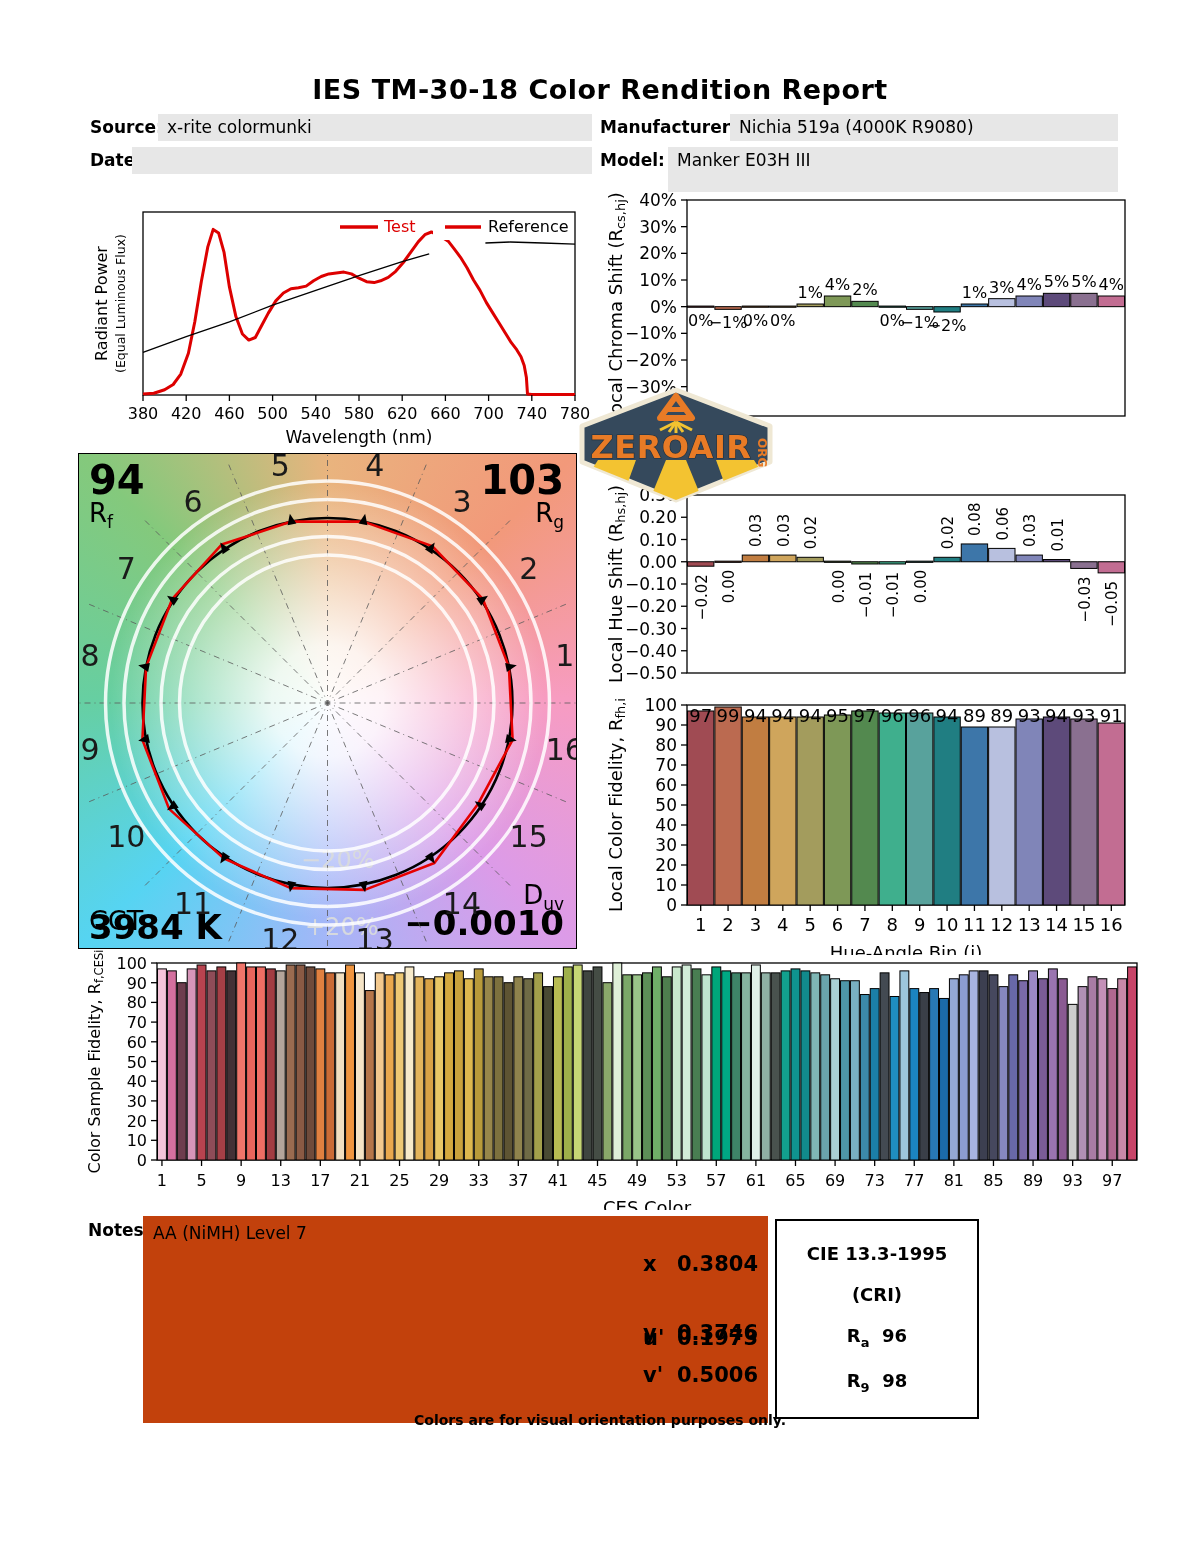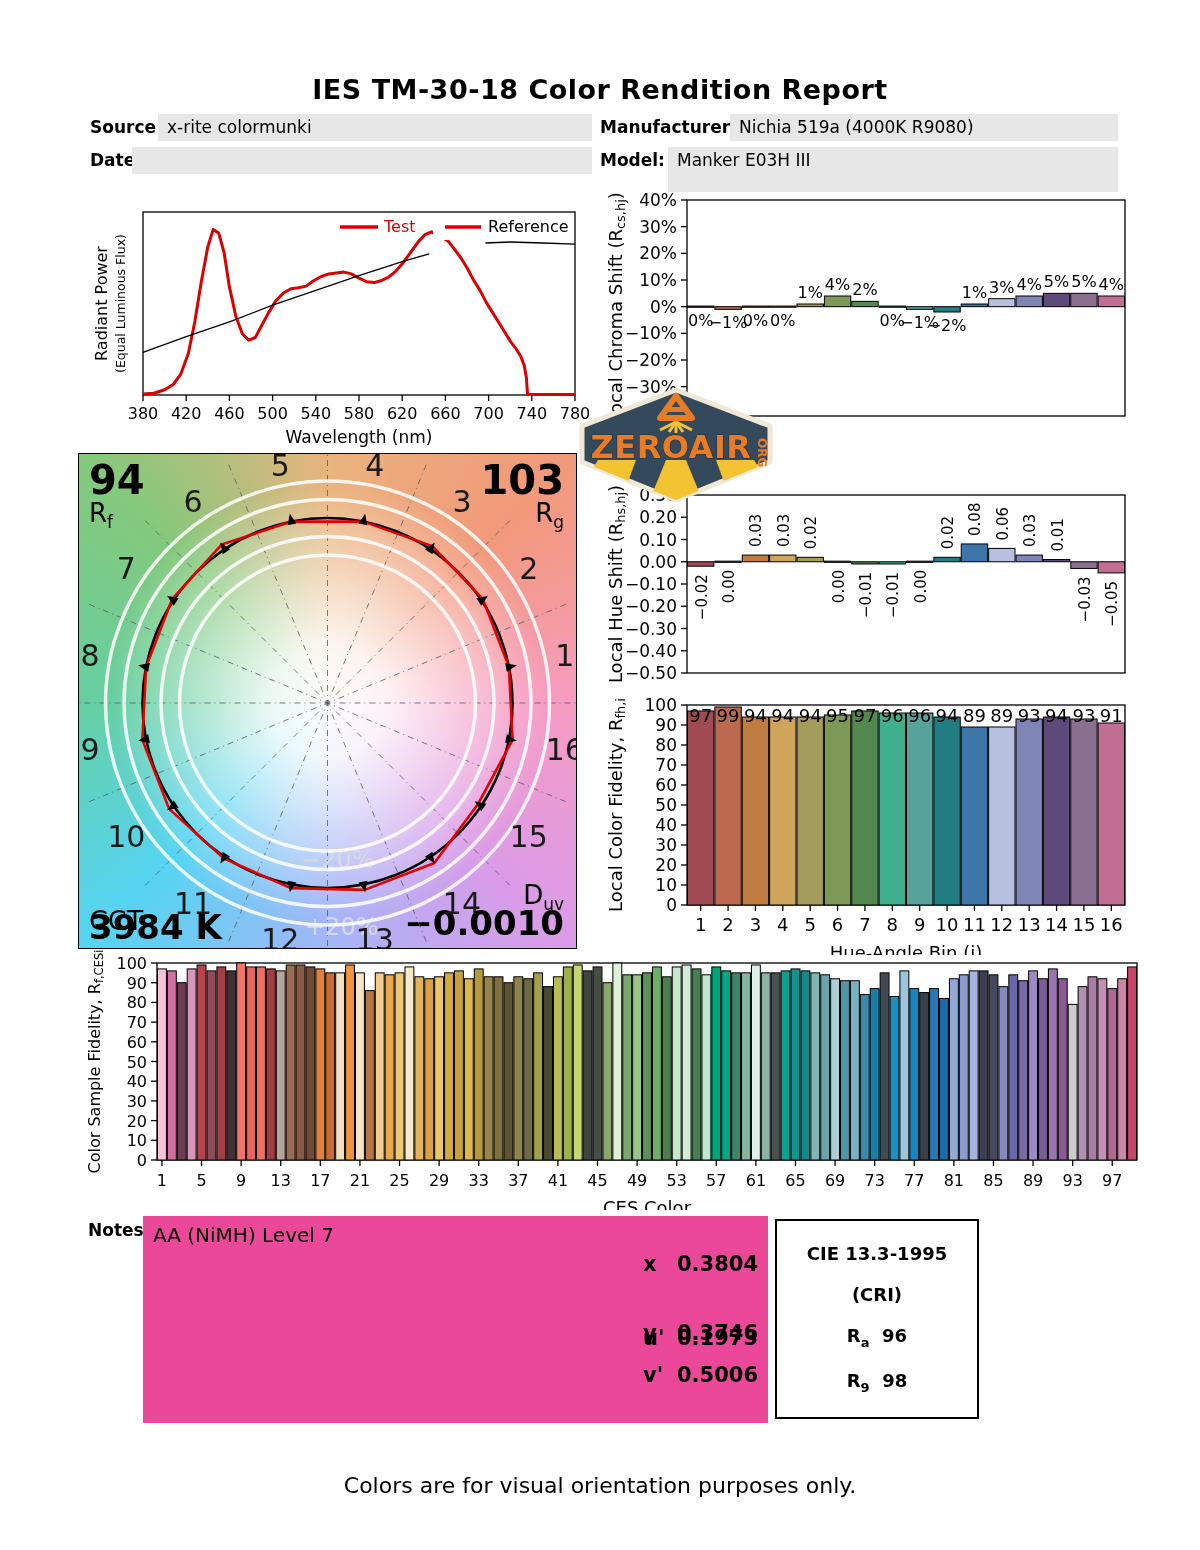--- a/index.html
+++ b/index.html
@@ -18,30 +18,30 @@
       conic-gradient(from 0deg, #e9b47e 0deg, #f2997a 45deg, #f79cc2 90deg, #dc9be8 135deg,
                      #a4b6f8 180deg, #56d4f2 225deg, #66cfa2 270deg, #84c97c 315deg, #e9b47e 360deg);}
   #vector svg{position:absolute;left:0;top:0;}
   .vtxt{position:absolute;white-space:nowrap;}
   .v-big{font-size:40px;font-weight:bold;line-height:1;}
   .v-sub{font-size:26px;line-height:1;}
   .v-sub sub{font-size:17px;}
   .v-cct{font-size:27px;line-height:1;}
   .v-val{font-size:34px;font-weight:bold;line-height:1;}
   .ringlab{font-size:24px;color:#d9dbdd;opacity:0.95;}
-  .notesbox{position:absolute;background:#ec4899;font-size:20px;padding:7px 10px;}
+  .notesbox{position:absolute;background:#c2410c;font-size:17px;padding:7px 10px;}
   .xyrow{position:absolute;font-size:21px;font-weight:bold;}
   .xyrow .lab{display:inline-block;width:34px;}
   .cribox{position:absolute;border:2px solid #000;text-align:center;}
   .cri-title{font-size:18px;font-weight:bold;margin-top:22px;}
   .cri-sub{font-size:18px;font-weight:bold;margin-top:20px;}
   .cri-row{font-size:18px;font-weight:bold;margin-top:20px;}
   .cri-row sub{font-size:13px;}
-  .footer{position:absolute;left:0;top:1473px;width:100%;text-align:center;
-          font-size:22px;font-weight:normal;}
+  .footer{position:absolute;left:0;top:1412px;width:100%;text-align:center;
+          font-size:14px;font-weight:bold;}
   #logo{position:absolute;left:578px;top:386px;width:196px;height:118px;z-index:30;}
   svg text{font-family:"DejaVu Sans","Liberation Sans",sans-serif;}
 </style>
 </head>
 <body>
 
 <div class="page">
 
   <div class="title">IES TM-30-18 Color Rendition Report</div>
 

